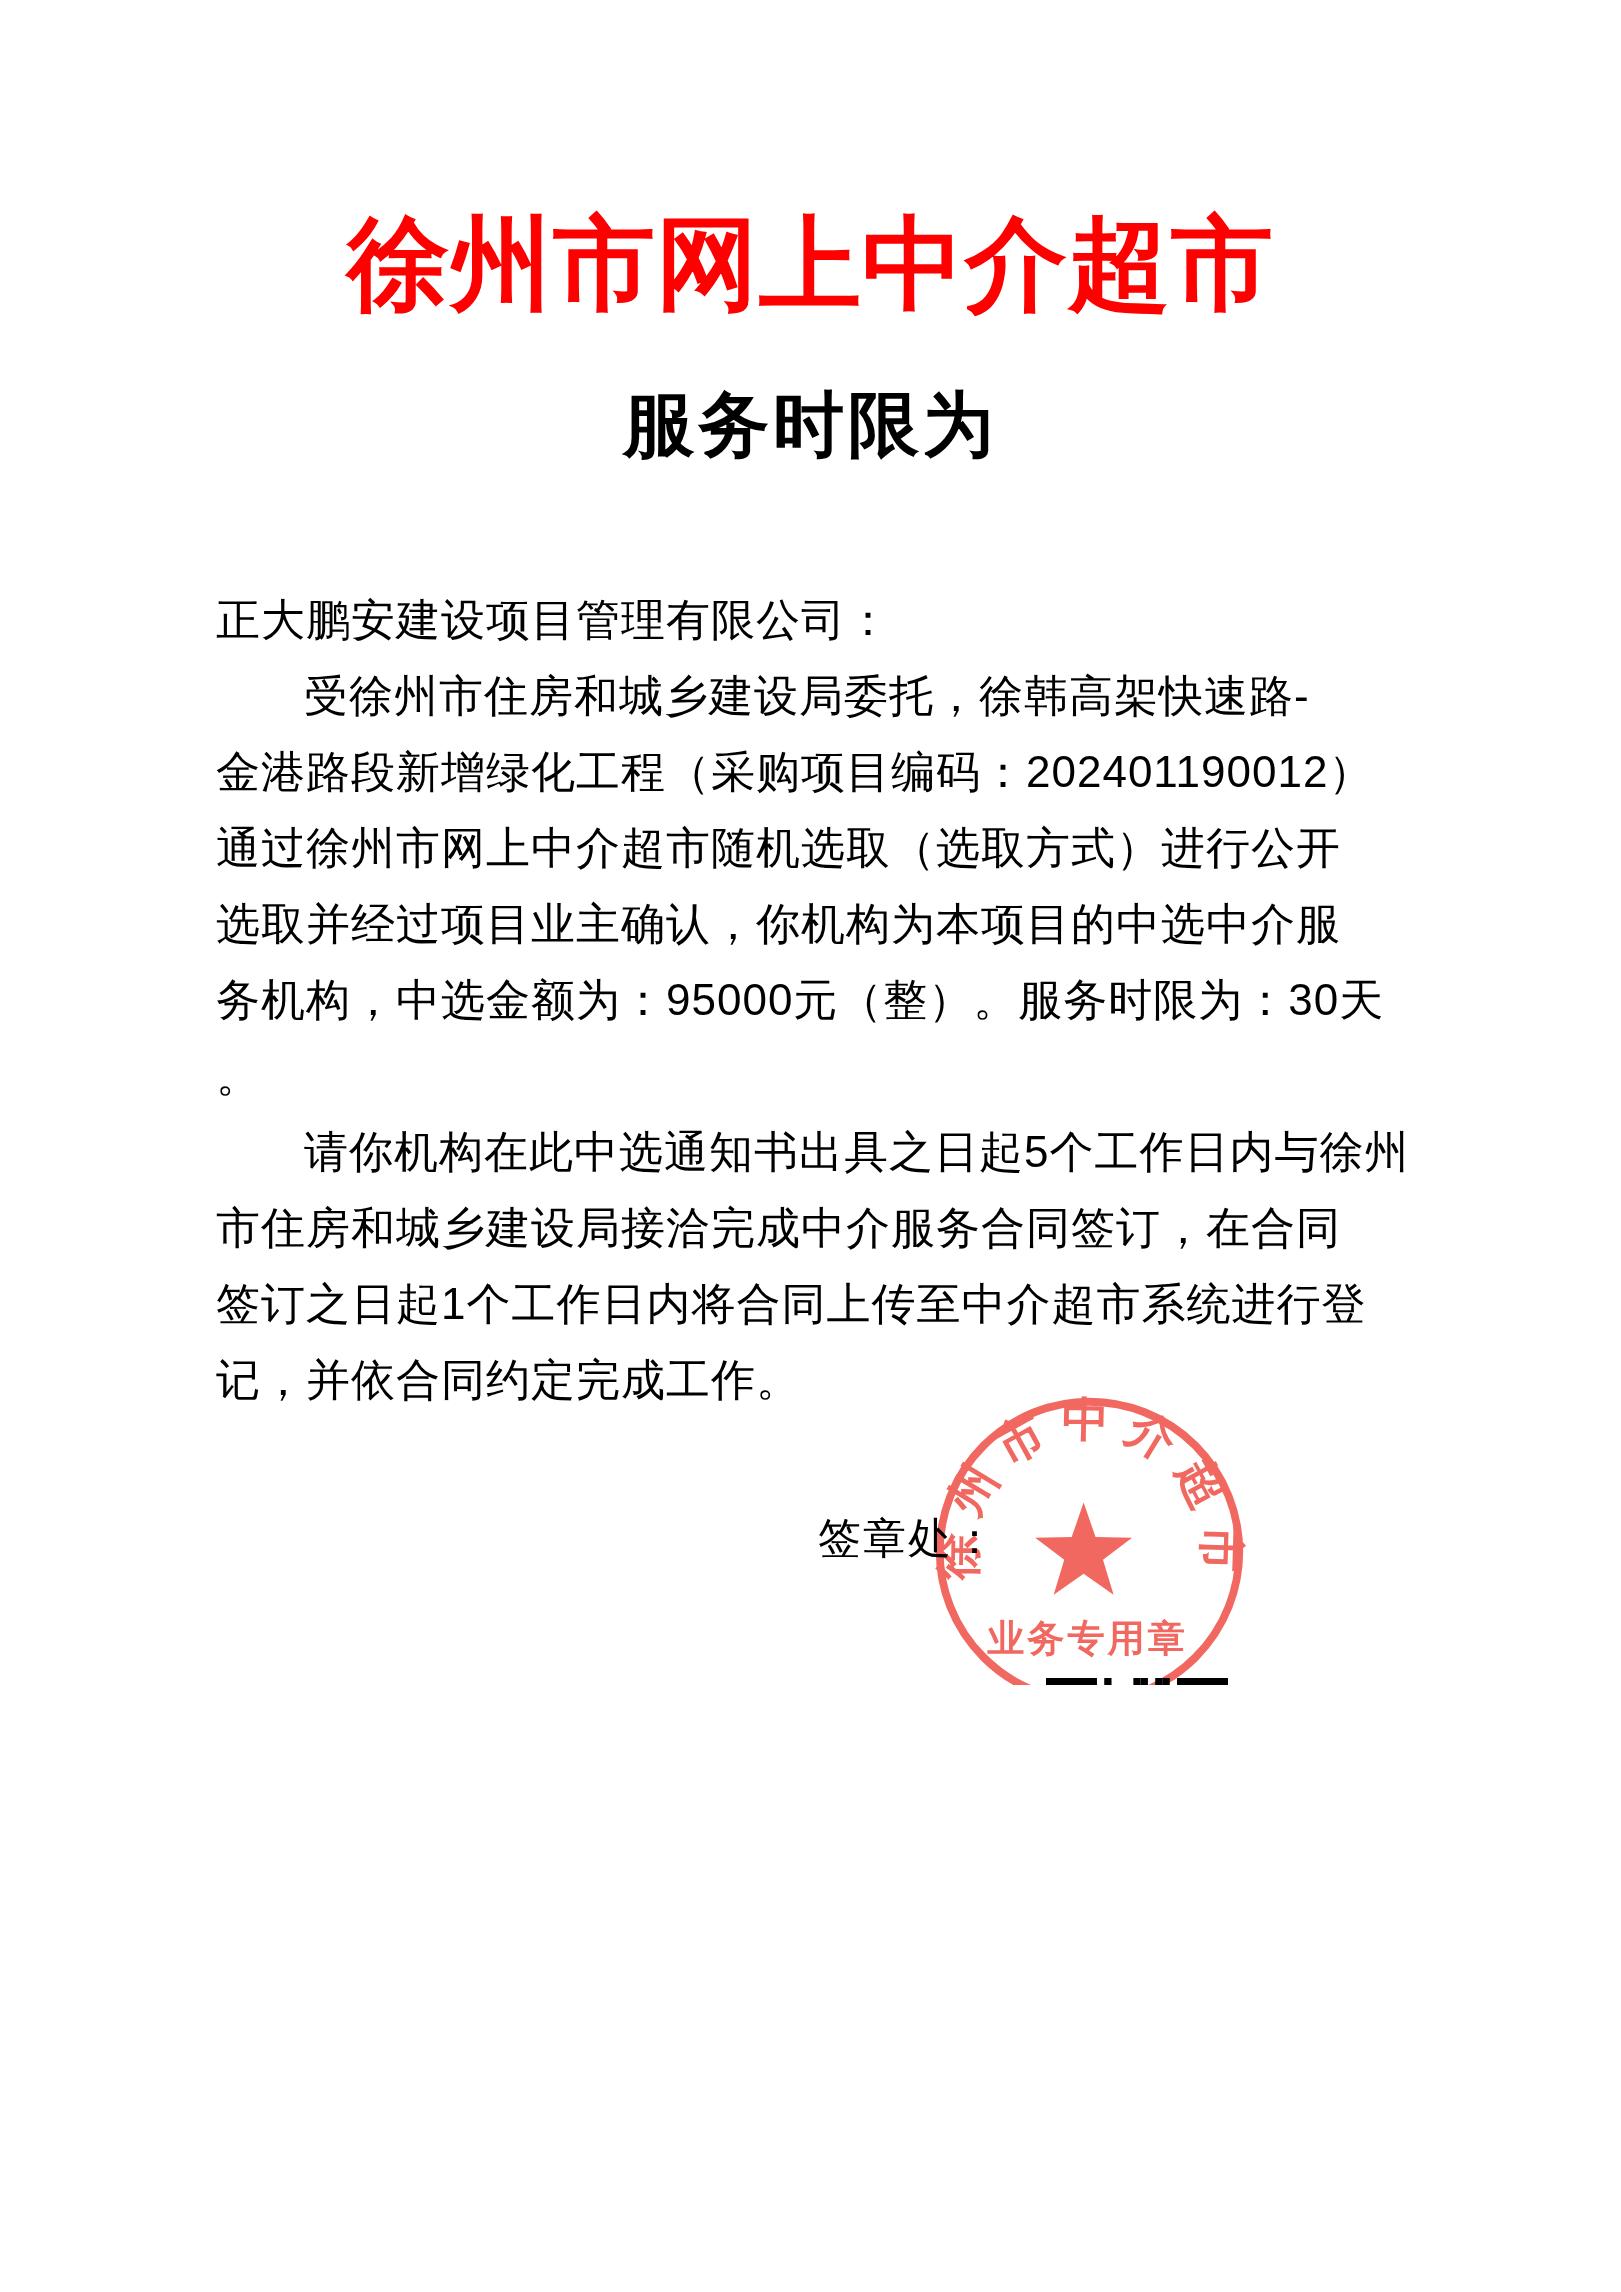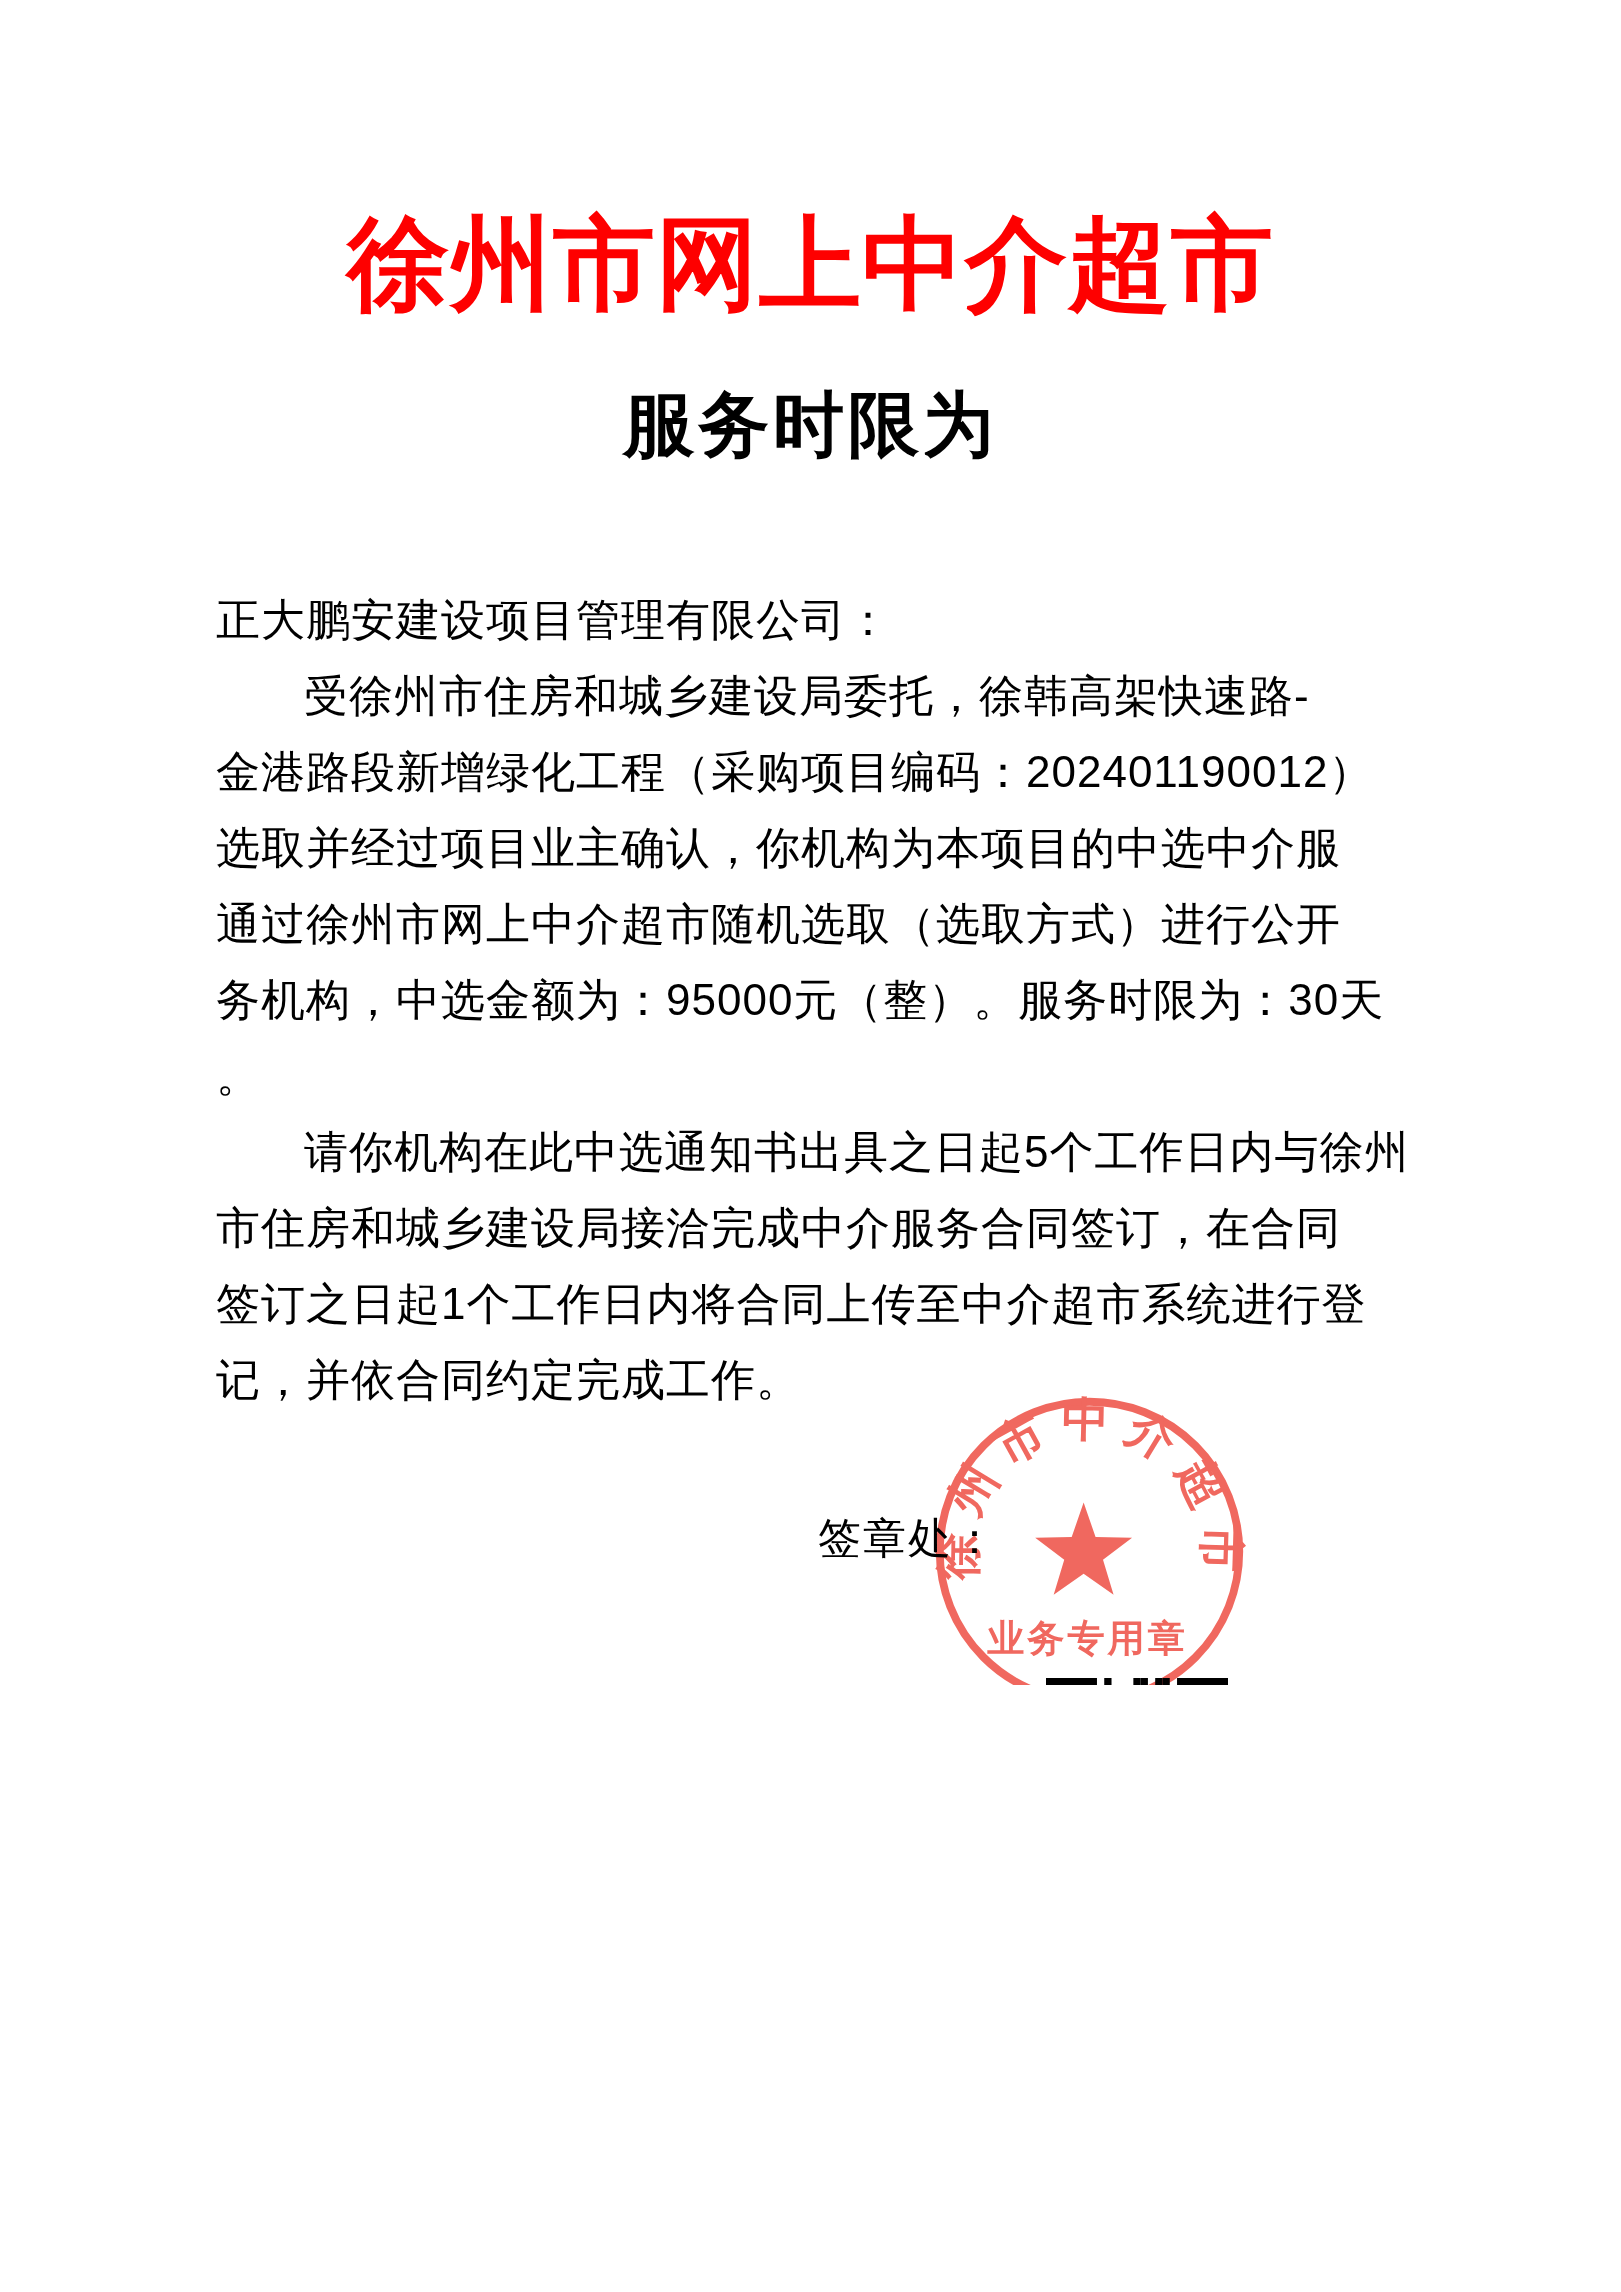--- a/index.html
+++ b/index.html
@@ -49,22 +49,22 @@
 
   <div class="title">徐州市网上中介超市</div>
 
   <div class="subtitle">服务时限为</div>
 
   <div class="body-text">
     <div class="line">正大鹏安建设项目管理有限公司：</div>
     <div>
       <div class="line indent">受徐州市住房和城乡建设局委托，徐韩高架快速路-</div>
       <div class="line">金港路段新增绿化工程（采购项目编码：202401190012）</div>
+      <div class="line">通过徐州市网上中介超市随机选取（选取方式）进行公开</div>
       <div class="line">选取并经过项目业主确认，你机构为本项目的中选中介服</div>
-      <div class="line">通过徐州市网上中介超市随机选取（选取方式）进行公开</div>
       <div class="line">务机构，中选金额为：95000元（整）。服务时限为：30天</div>
       <div class="line">。</div>
     </div>
     <div>
       <div class="line indent">请你机构在此中选通知书出具之日起5个工作日内与徐州</div>
       <div class="line">市住房和城乡建设局接洽完成中介服务合同签订，在合同</div>
       <div class="line">签订之日起1个工作日内将合同上传至中介超市系统进行登</div>
       <div class="line">记，并依合同约定完成工作。</div>
     </div>
   </div>

